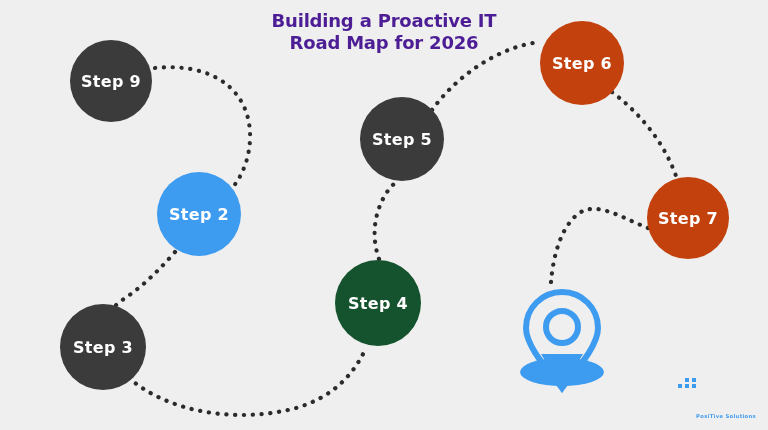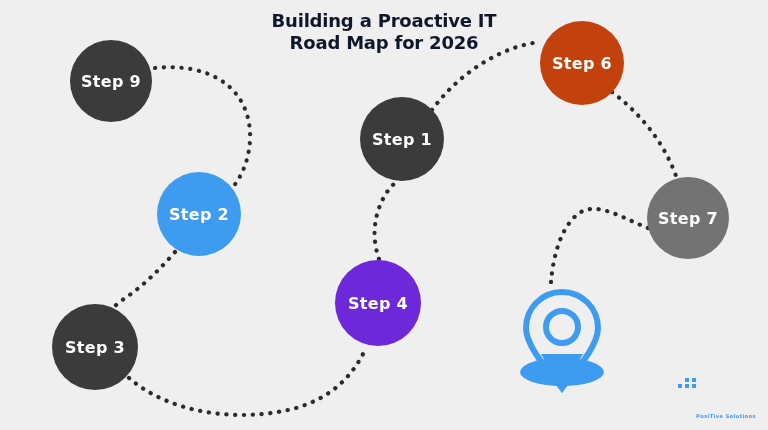--- a/index.html
+++ b/index.html
@@ -25,21 +25,21 @@
   .title-block {
     position: absolute;
     left: 50%;
     transform: translateX(-50%);
     top: 10px;
     width: 420px;
     text-align: center;
     line-height: 1.22;
     font-size: 18px;
     font-weight: bold;
-    color: #0f172a;
+    color: #4c1d95;
     letter-spacing: -0.2px;
     white-space: pre-line;
   }
   .step-node {
     position: absolute;
     border-radius: 50%;
     display: flex;
     align-items: center;
     justify-content: center;
     box-sizing: border-box;
@@ -128,37 +128,37 @@
 Road Map for 2026</div>
 
   <div class="step-node" style="left:70px; top:40px; width:82px; height:82px; background:#3b3b3b;">
     <span class="step-label">Step 9</span>
   </div>
 
   <div class="step-node" style="left:157px; top:172px; width:84px; height:84px; background:#3d9bf0;">
     <span class="step-label">Step 2</span>
   </div>
 
-  <div class="step-node" style="left:52px; top:304px; width:86px; height:86px; background:#3b3b3b;">
+  <div class="step-node" style="left:60px; top:304px; width:86px; height:86px; background:#3b3b3b;">
     <span class="step-label">Step 3</span>
   </div>
 
-  <div class="step-node" style="left:335px; top:260px; width:86px; height:86px; background:#6d28d9;">
+  <div class="step-node" style="left:335px; top:260px; width:86px; height:86px; background:#14532d;">
     <span class="step-label">Step 4</span>
   </div>
 
   <div class="step-node" style="left:360px; top:97px; width:84px; height:84px; background:#3b3b3b;">
-    <span class="step-label">Step 1</span>
+    <span class="step-label">Step 5</span>
   </div>
 
   <div class="step-node" style="left:540px; top:21px; width:84px; height:84px; background:#c2410c;">
     <span class="step-label">Step 6</span>
   </div>
 
-  <div class="step-node" style="left:647px; top:177px; width:82px; height:82px; background:#737373;">
+  <div class="step-node" style="left:647px; top:177px; width:82px; height:82px; background:#c2410c;">
     <span class="step-label">Step 7</span>
   </div>
 
   <div class="logo-wrap">
     <div class="logo-dots">
       <i style="left:0px; top:6px; width:4px; height:4px;"></i>
       <i style="left:7px; top:6px; width:4px; height:4px;"></i>
       <i style="left:7px; top:0px; width:4px; height:4px;"></i>
       <i style="left:14px; top:0px; width:4px; height:4px;"></i>
       <i style="left:14px; top:6px; width:4px; height:4px;"></i>

